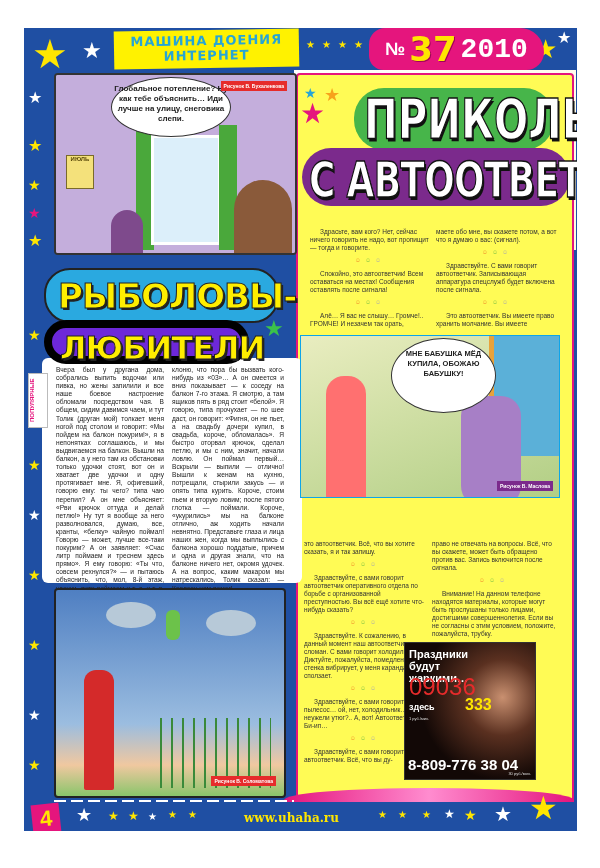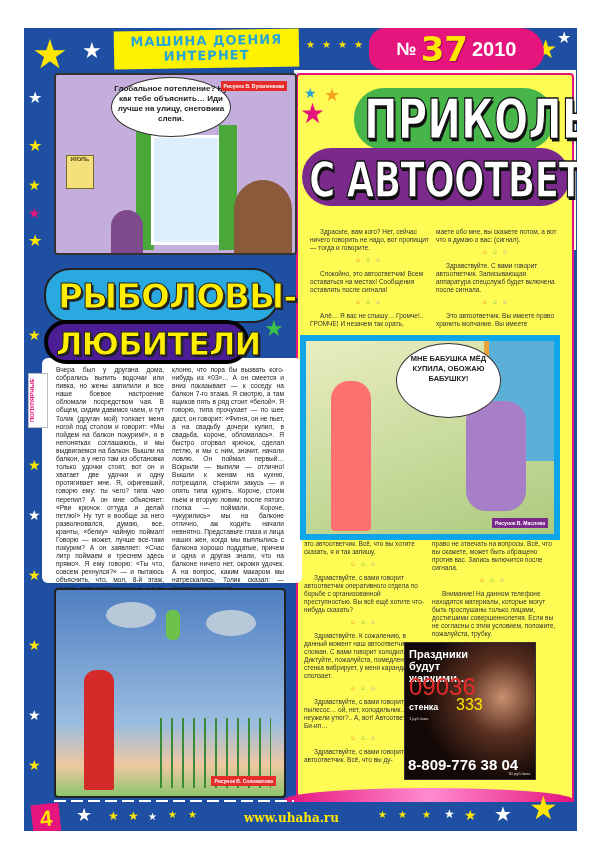--- a/index.html
+++ b/index.html
@@ -6,37 +6,37 @@
 body{width:600px;height:868px;background:#fff;position:relative;overflow:hidden;font-family:"Liberation Sans",sans-serif}
 .page{position:absolute;left:24px;top:28px;width:553px;height:803px;background:#1f4fa3;overflow:hidden}
 .star{position:absolute;color:#ffe600;line-height:1}
 .star.w{color:#fff}
 .star.p{color:#e5157d}
 .star.g{color:#3bc24a}
 .header-logo{position:absolute;left:90px;top:2px;width:185px;height:38px;background:#fff200;transform:rotate(-1deg);text-align:center;color:#27a5d6;font-weight:bold;font-family:"DejaVu Sans",sans-serif;font-size:13px;line-height:15px;padding-top:3px;letter-spacing:1px;z-index:3}
 .issue-blob{position:absolute;left:345px;top:0;width:175px;height:42px;background:#e5157d;border-radius:20px 30px 22px 18px;z-index:3;display:flex;align-items:center;justify-content:center;gap:4px;color:#fff;font-weight:bold}
 .issue-blob .no{font-size:18px}
 .issue-blob .num{font-size:34px;color:#ffe600;font-family:"DejaVu Sans",sans-serif;text-shadow:1px 1px 0 #a0005a}
-.issue-blob .year{font-size:20px;font-family:Liberation Sans, sans-serif}
+.issue-blob .year{font-size:28px;font-family:Liberation Mono, monospace}
 .cartoon1{position:absolute;left:30px;top:45px;width:243px;height:182px;background:#c4a9d9;border:2px solid #333;border-radius:4px;overflow:hidden;z-index:2}
 .cartoon1 .wall{position:absolute;inset:0;background:#c4aedc}
 .cartoon1 .window{position:absolute;left:95px;top:60px;width:70px;height:110px;background:#dceffa;border:3px solid #fff}
 .cartoon1 .curtainL{position:absolute;left:80px;top:50px;width:18px;height:125px;background:#4aa83b}
 .cartoon1 .curtainR{position:absolute;left:163px;top:50px;width:18px;height:125px;background:#4aa83b}
 .cartoon1 .calendar{position:absolute;left:10px;top:80px;width:28px;height:34px;background:#f4e17b;border:1px solid #7a6a2a;font-size:6px;text-align:center;font-weight:bold;color:#5a4a0a}
 .cartoon1 .man{position:absolute;left:178px;top:105px;width:58px;height:80px;background:#8a5a3a;border-radius:30px 30px 0 0}
 .cartoon1 .kid{position:absolute;left:55px;top:135px;width:32px;height:50px;background:#7e4a8c;border-radius:16px 16px 0 0}
 .bubble{position:absolute;background:#fff;border:1px solid #333;border-radius:50%;text-align:center;color:#222;font-weight:bold}
 .cartoon1 .bubble{left:55px;top:2px;width:120px;height:60px;font-size:8px;line-height:10px;padding-top:6px}
 .credit{position:absolute;background:#e62b2b;color:#fff;font-size:5px;text-align:center;line-height:6px;padding:2px 3px;font-weight:bold}
 .cartoon1 .credit{right:8px;top:6px}
 .fish-title{position:absolute;left:20px;top:240px;z-index:3}
 .pill{border-radius:26px;font-family:"DejaVu Sans",sans-serif;font-weight:bold;color:#ffee00;-webkit-text-stroke:1px #222;text-shadow:2px 2px 0 #222;letter-spacing:-1px}
 .fish-title .l1{position:absolute;left:0;top:0;width:235px;height:55px;background:#2aa9e0;border:2px solid #222;font-size:34px;line-height:52px;padding-left:12px;white-space:nowrap}
-.fish-title .l2{position:absolute;left:0;top:52px;width:205px;height:44px;background:#4c1d95;border:4px solid #000000;font-size:32px;line-height:40px;padding-left:8px;white-space:nowrap}
+.fish-title .l2{position:absolute;left:0;top:52px;width:205px;height:44px;background:#6d28d9;border:8px solid #000000;font-size:32px;line-height:40px;padding-left:8px;white-space:nowrap}
 .fish-text-box{position:absolute;left:18px;top:330px;width:260px;height:225px;background:#fff;border-radius:6px;z-index:2}
 .col{position:absolute;font-size:6.6px;line-height:8.1px;color:#222;text-align:justify}
 .fish-text-box .c1{left:14px;top:8px;width:108px}
 .fish-text-box .c2{left:130px;top:8px;width:112px}
 .bookmark{position:absolute;left:4px;top:345px;width:20px;height:55px;background:#fff;border:1px solid #bbb;z-index:3;font-size:6px;color:#e5157d;writing-mode:vertical-rl;transform:rotate(180deg);text-align:center;font-weight:bold}
 .cartoon3{position:absolute;left:30px;top:560px;width:232px;height:210px;background:linear-gradient(#4f7fc2,#9bbde0 65%,#f0c8a0 85%,#8ac56b);border:2px solid #222;border-radius:4px;overflow:hidden;z-index:2}
 .cartoon3 .hunter{position:absolute;left:28px;top:80px;width:30px;height:120px;background:#d42a2a;border-radius:12px 12px 2px 2px}
 .cartoon3 .goose{position:absolute;width:50px;height:26px;background:#b7c9d8;border-radius:50%}
 .cartoon3 .frog{position:absolute;left:110px;top:20px;width:14px;height:30px;background:#6cc24a;border-radius:6px}
 .cartoon3 .reeds{position:absolute;left:95px;bottom:8px;width:120px;height:70px;background:repeating-linear-gradient(90deg,transparent 0 9px,#3a8a3a 9px 11px)}
@@ -48,33 +48,33 @@
 .title-pill2{position:absolute;left:278px;top:120px;width:268px;height:58px;background:#7b2a8c;border-radius:30px;z-index:3}
 .title-text{position:absolute;z-index:4;color:#fff;font-family:"DejaVu Sans",sans-serif;font-weight:bold;-webkit-text-stroke:1.5px #111;text-shadow:2px 3px 0 #111;transform:scaleX(0.72);transform-origin:left top;white-space:nowrap}
 .title-text.t1{left:340px;top:58px;font-size:56px}
 .title-text.t2{left:285px;top:123px;font-size:50px;letter-spacing:-1px}
 .jokes{position:absolute;z-index:3;font-size:6.5px;line-height:8px;color:#333}
 .jokes p{text-indent:10px;margin-bottom:4px}
 .sep{text-align:center;font-size:6px;margin:4px 0 6px;letter-spacing:4px}
 .sep span:nth-child(1){color:#f08c2a}
 .sep span:nth-child(2){color:#7cc242}
 .sep span:nth-child(3){color:#aaa}
-.cartoon2{position:absolute;left:300px;top:335px;width:260px;height:205px;background:#a21caf;border:6px solid #0ea5e9;z-index:3;overflow:hidden}
+.cartoon2{position:absolute;left:300px;top:335px;width:260px;height:163px;background:#a21caf;border:1px solid #0ea5e9;z-index:3;overflow:hidden}
 .cartoon2 .bg1{position:absolute;left:0;top:0;width:260px;height:205px;background:linear-gradient(160deg,#e9edc0,#a8c97a)}
 .cartoon2 .win{position:absolute;right:0;top:0;width:70px;height:120px;background:#5bb0d8;border-left:5px solid #e8a23a}
 .cartoon2 .girl{position:absolute;left:25px;top:40px;width:40px;height:150px;background:#ff7070;border-radius:18px 18px 4px 4px}
 .cartoon2 .girl2{position:absolute;left:160px;top:60px;width:60px;height:110px;background:#a77fc6;border-radius:20px}
 .cartoon2 .b1{left:90px;top:2px;width:105px;height:75px;font-size:7.5px;line-height:10px;padding-top:10px}
 .cartoon2 .b2{left:70px;top:125px;width:110px;height:80px;font-size:7.5px;line-height:10px;padding-top:14px}
 .cartoon2 .credit{right:6px;bottom:6px;background:#7b2a8c}
 .ad{position:absolute;left:404px;top:642px;width:132px;height:138px;background:radial-gradient(circle at 75% 40%,#c99070 0,#5a3020 30%,#120806 65%);border:1px solid #333;z-index:4;overflow:hidden}
 .ad .l1{position:absolute;left:4px;top:5px;color:#fff;font-size:11px;font-weight:bold;line-height:12px}
 .ad .num{position:absolute;left:4px;top:30px;color:#e62b2b;font-size:24px;font-weight:normal}
 .ad .pw{position:absolute;left:4px;top:59px;color:#fff;font-size:9px;font-weight:bold}
-.ad .pwn{position:absolute;left:51px;top:53px;color:#ffe600;font-size:16px;font-weight:normal}
+.ad .pwn{position:absolute;left:60px;top:53px;color:#ffe600;font-size:16px;font-weight:bold}
 .ad .small{position:absolute;left:4px;top:73px;color:#ddd;font-size:4px}
 .ad .call{position:absolute;left:14px;top:90px;color:#e62b2b;font-family:"DejaVu Serif",serif;font-style:italic;font-size:16px;font-weight:bold}
 .ad .phone{position:absolute;left:3px;top:113px;color:#fff;font-size:15px;font-weight:bold;white-space:nowrap}
 .ad .price{position:absolute;right:4px;bottom:3px;color:#ddd;font-size:4px}
 .footer-band{position:absolute;left:0;top:774px;width:553px;height:30px;background:#1f4fa3;z-index:5}
 .page-num{position:absolute;left:8px;top:776px;width:28px;height:30px;background:#e5157d;transform:rotate(-6deg);color:#ffe600;font-size:22px;font-weight:bold;text-align:center;line-height:30px;z-index:6}
 .site-url{position:absolute;left:220px;top:783px;color:#ffe600;font-family:"DejaVu Serif",serif;font-weight:bold;font-size:12px;z-index:6}
 .pinkwave{position:absolute;left:260px;top:760px;width:290px;height:24px;background:linear-gradient(90deg,#e5157d,#ff8ccf,#e5157d);border-radius:50%;z-index:2}
 </style>
 </head>
@@ -183,21 +183,21 @@
   </div>
   <div class="jokes" style="left:408px;top:512px;width:124px">
     <p style="text-indent:0">право не отвечать на вопросы. Всё, что вы скажете, может быть обращено против вас. Запись включится после сигнала.</p>
     <div class="sep"><span>☺</span><span>☺</span><span>☺</span></div>
     <p>Внимание! На данном телефоне находятся материалы, которые могут быть прослушаны только лицами, достигшими совершеннолетия. Если вы не согласны с этим условием, положите, пожалуйста, трубку.</p>
   </div>
 
   <div class="ad" style="left:380px;top:614px">
     <div class="l1" style="width:80px">Праздники будут жаркими…</div>
     <div class="num">09036</div>
-    <div class="pw">стенка</div>
+    <div class="pw">здесь</div>
     <div class="pwn">333</div>
     <div class="small">1 руб./мин.</div>
     <div class="phone">8-809-776 38 04</div>
     <div class="price">30 руб./мин.</div>
   </div>
 
   <div class="fish-text-box">
     <div class="col c1">Вчера был у другана дома, собрались выпить водочки или пивка, но жены запилили и все наше боевое настроение обломали посредством чая. В общем, сидим давимся чаем, и тут Толик (друган мой) толкает меня ногой под столом и говорит: «Мы пойдем на балкон покурим!», я в непонятках соглашаюсь, и мы выдвигаемся на балкон. Вышли на балкон, а у него там из обстановки только удочки стоят, вот он и хватает две удочки и одну протягивает мне. Я, офигевший, говорю ему: ты чего? типа чаю перепил? А он мне объясняет: «Рви крючок оттуда и делай петлю!» Ну тут я вообще за него разволновался, думаю, все, кранты, «белку» чайную поймал! Говорю — может, лучше все-таки покурим? А он заявляет: «Счас литр поймаем и треснем здесь прямо». Я ему говорю: «Ты что, совсем рехнулся?» — и пытаюсь объяснить, что, мол, 8-й этаж, удочки, литр поймаем и т. д. и т. п. — в общем,</div>
     <div class="col c2">клоню, что пора бы вызвать кого-нибудь из «03»… А он смеется и вниз показывает — к соседу на балкон 7-го этажа. Я смотрю, а там ящиков пять в ряд стоит «белой». Я говорю, типа прочухает — по шее даст, он говорит: «Фигня, он не пьет, а на свадьбу дочери купил, в свадьба, короче, обломалась». Я быстро оторвал крючок, сделал петлю, и мы с ним, значит, начали ловлю. Он поймал первый… Вскрыли — выпили — отлично! Вышли к женам на кухню, потрещали, стырили закусь — и опять типа курить. Короче, стоим пьем и вторую ловим; после пятого глотка — поймали. Короче, «укурились» мы на балконе отлично, аж ходить начали невнятно. Представьте глаза и лица наших жен, когда мы выплылись с балкона хорошо поддатые, причем и одна и другая знали, что на балконе ничего нет, окромя удочек. А на вопрос, каким макаром мы натрескались, Толик сказал: — Карлсон нам помог!</div>
   </div>

